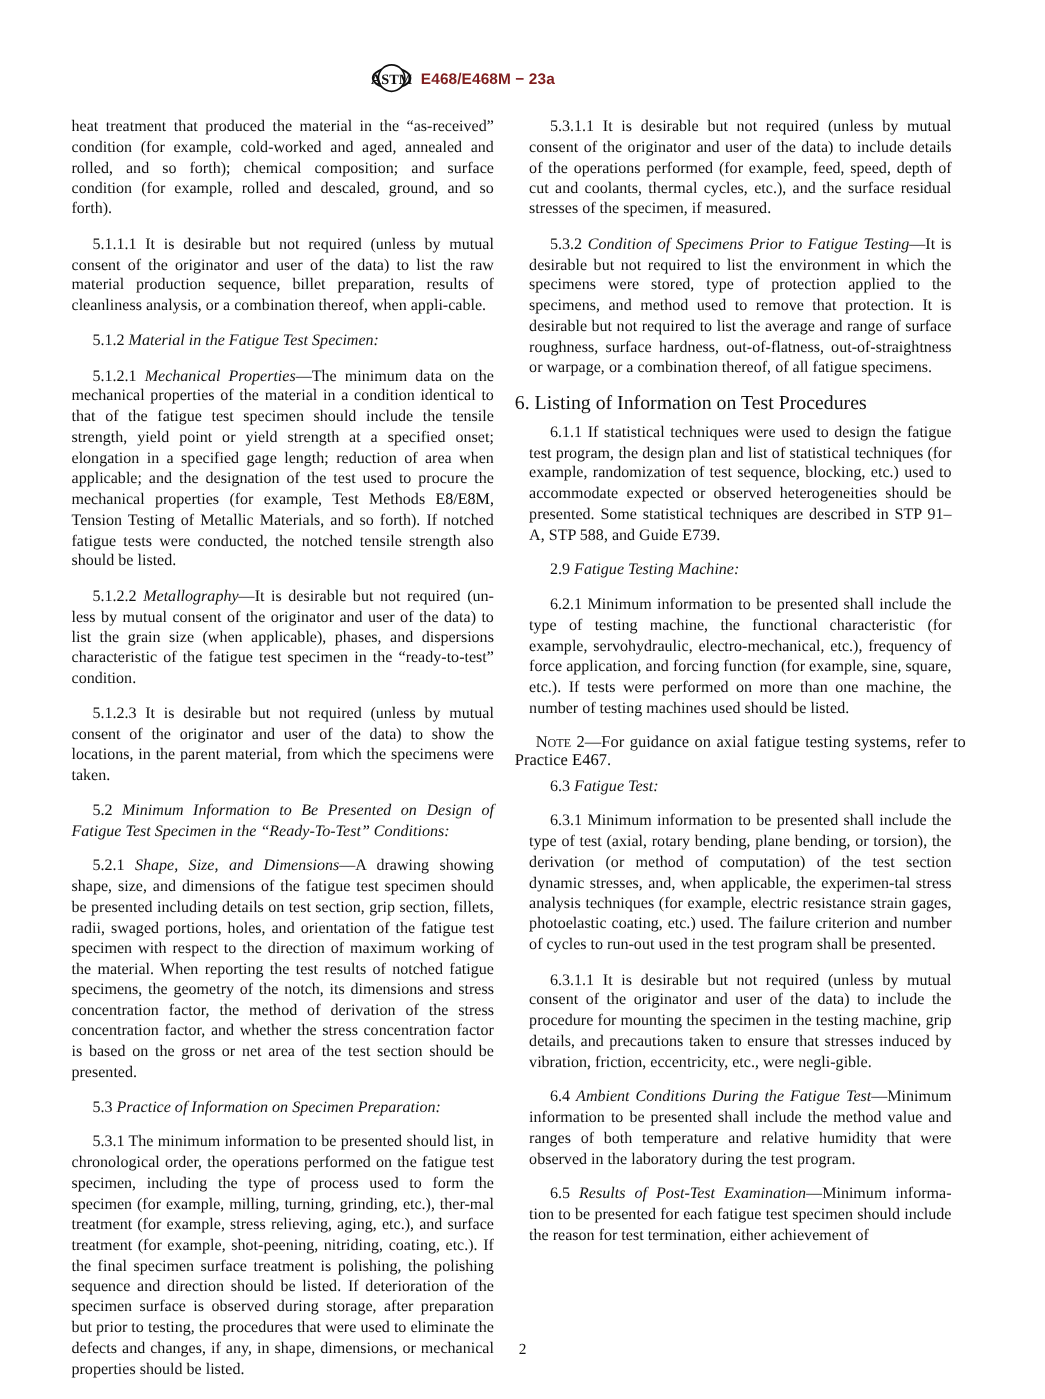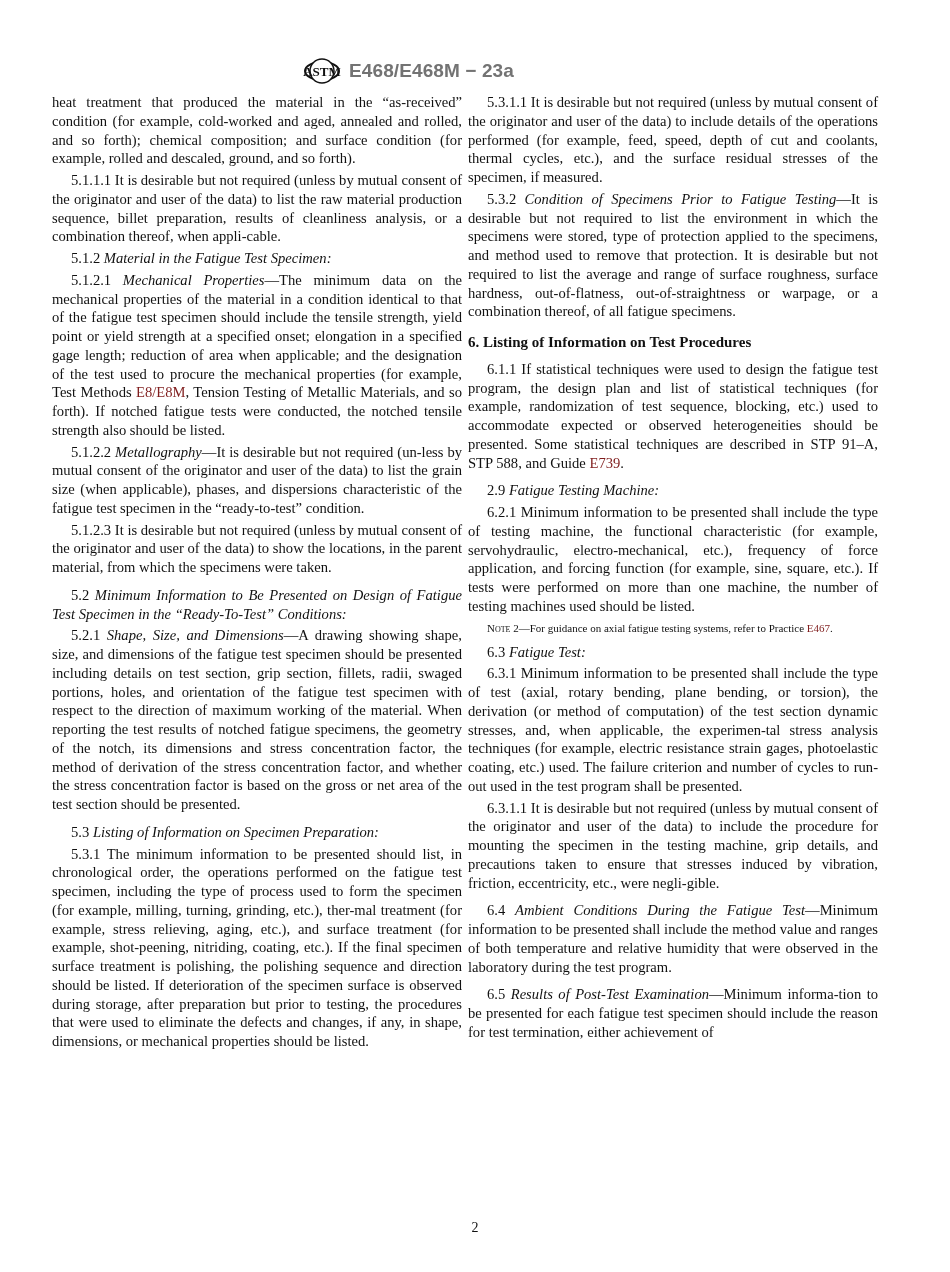--- a/index.html
+++ b/index.html
@@ -11,69 +11,69 @@
       width: 950px;
       height: 1272px;
       position: relative;
       overflow: hidden;
       font-family: "Liberation Serif", "DejaVu Serif", serif;
       color: #111111;
     }
     .header {
       position: absolute;
       top: 55px;
-      left: 4px;
+      left: 16px;
       width: 809px;
       height: 32px;
       display: flex;
       justify-content: center;
       align-items: center;
       gap: 8px;
     }
     .logo {
       width: 38px;
       height: 32px;
       display: inline-block;
     }
     .doc-id {
       font-family: "Liberation Sans", "DejaVu Sans", sans-serif;
       font-weight: bold;
-      font-size: 19px;
+      font-size: 14px;
       letter-spacing: 0.1px;
-      color: #737373;
+      color: #7f1d1d;
     }
     .col {
       position: absolute;
       top: 93px;
       width: 410px;
       font-size: 14.6px;
       line-height: 18.75px;
       text-align: justify;
       hyphens: manual;
     }
     .col-left { left: 52px; }
     .col-right { left: 468px; }
     .para {
-      margin: 0;
+      margin: 13px;
       text-indent: 19px;
     }
     .para.first { text-indent: 0; }
     .gap { margin-top: 7px; }
     .gap-lg { margin-top: 9px; }
     .it { font-style: italic; }
-    .link { color: #7f1d1d; }
+    .link { color: #000000; }
     .section-heading {
       margin: 12px 0 8px 0;
-      font-weight: bold;
-      font-size: 15px;
+      font-weight: normal;
+      font-size: 18px;
       text-indent: 0;
     }
     .note {
       margin: 4px 0 0 0;
-      font-size: 11px;
+      font-size: 15px;
       line-height: 16px;
       text-indent: 19px;
     }
     .note .sc {
       font-variant: small-caps;
     }
     .page-number {
       position: absolute;
       top: 1220px;
       left: 0;
@@ -99,21 +99,21 @@
 
 <div class="col col-left">
   <p class="para first">heat treatment that produced the material in the “as-received” condition (for example, cold-worked and aged, annealed and rolled, and so forth); chemical composition; and surface condition (for example, rolled and descaled, ground, and so forth).</p>
   <p class="para mt-para">5.1.1.1 It is desirable but not required (unless by mutual consent of the originator and user of the data) to list the raw material production sequence, billet preparation, results of cleanliness analysis, or a combination thereof, when appli-cable.</p>
   <p class="para mt-para"><span>5.1.2 </span><span class="it">Material in the Fatigue Test Specimen:</span></p>
   <p class="para mt-para"><span>5.1.2.1 </span><span class="it">Mechanical Properties</span><span>—The minimum data on the mechanical properties of the material in a condition identical to that of the fatigue test specimen should include the tensile strength, yield point or yield strength at a specified onset; elongation in a specified gage length; reduction of area when applicable; and the designation of the test used to procure the mechanical properties (for example, Test Methods </span><span class="link">E8/E8M</span><span>, Tension Testing of Metallic Materials, and so forth). If notched fatigue tests were conducted, the notched tensile strength also should be listed.</span></p>
   <p class="para mt-para"><span>5.1.2.2 </span><span class="it">Metallography</span><span>—It is desirable but not required (un-less by mutual consent of the originator and user of the data) to list the grain size (when applicable), phases, and dispersions characteristic of the fatigue test specimen in the “ready-to-test” condition.</span></p>
   <p class="para mt-para">5.1.2.3 It is desirable but not required (unless by mutual consent of the originator and user of the data) to show the locations, in the parent material, from which the specimens were taken.</p>
   <p class="para gap-lg"><span>5.2 </span><span class="it">Minimum Information to Be Presented on Design of Fatigue Test Specimen in the “Ready-To-Test” Conditions:</span></p>
   <p class="para mt-para"><span>5.2.1 </span><span class="it">Shape, Size, and Dimensions</span><span>—A drawing showing shape, size, and dimensions of the fatigue test specimen should be presented including details on test section, grip section, fillets, radii, swaged portions, holes, and orientation of the fatigue test specimen with respect to the direction of maximum working of the material. When reporting the test results of notched fatigue specimens, the geometry of the notch, its dimensions and stress concentration factor, the method of derivation of the stress concentration factor, and whether the stress concentration factor is based on the gross or net area of the test section should be presented.</span></p>
-  <p class="para gap-lg"><span>5.3 </span><span class="it">Listing of Information on Specimen Preparation:</span></p>
+  <p class="para gap-lg"><span>5.3 </span><span class="it">Practice of Information on Specimen Preparation:</span></p>
   <p class="para mt-para">5.3.1 The minimum information to be presented should list, in chronological order, the operations performed on the fatigue test specimen, including the type of process used to form the specimen (for example, milling, turning, grinding, etc.), ther-mal treatment (for example, stress relieving, aging, etc.), and surface treatment (for example, shot-peening, nitriding, coating, etc.). If the final specimen surface treatment is polishing, the polishing sequence and direction should be listed. If deterioration of the specimen surface is observed during storage, after preparation but prior to testing, the procedures that were used to eliminate the defects and changes, if any, in shape, dimensions, or mechanical properties should be listed.</p>
 </div>
 
 <div class="col col-right">
   <p class="para">5.3.1.1 It is desirable but not required (unless by mutual consent of the originator and user of the data) to include details of the operations performed (for example, feed, speed, depth of cut and coolants, thermal cycles, etc.), and the surface residual stresses of the specimen, if measured.</p>
   <p class="para mt-para"><span>5.3.2 </span><span class="it">Condition of Specimens Prior to Fatigue Testing</span><span>—It is desirable but not required to list the environment in which the specimens were stored, type of protection applied to the specimens, and method used to remove that protection. It is desirable but not required to list the average and range of surface roughness, surface hardness, out-of-flatness, out-of-straightness or warpage, or a combination thereof, of all fatigue specimens.</span></p>
   <p class="section-heading">6. Listing of Information on Test Procedures</p>
   <p class="para mt-para"><span>6.1.1 If statistical techniques were used to design the fatigue test program, the design plan and list of statistical techniques (for example, randomization of test sequence, blocking, etc.) used to accommodate expected or observed heterogeneities should be presented. Some statistical techniques are described in STP 91–A, STP 588, and Guide </span><span class="link">E739</span><span>.</span></p>
   <p class="para gap-lg"><span>2.9 </span><span class="it">Fatigue Testing Machine:</span></p>
   <p class="para mt-para">6.2.1 Minimum information to be presented shall include the type of testing machine, the functional characteristic (for example, servohydraulic, electro-mechanical, etc.), frequency of force application, and forcing function (for example, sine, square, etc.). If tests were performed on more than one machine, the number of testing machines used should be listed.</p>

